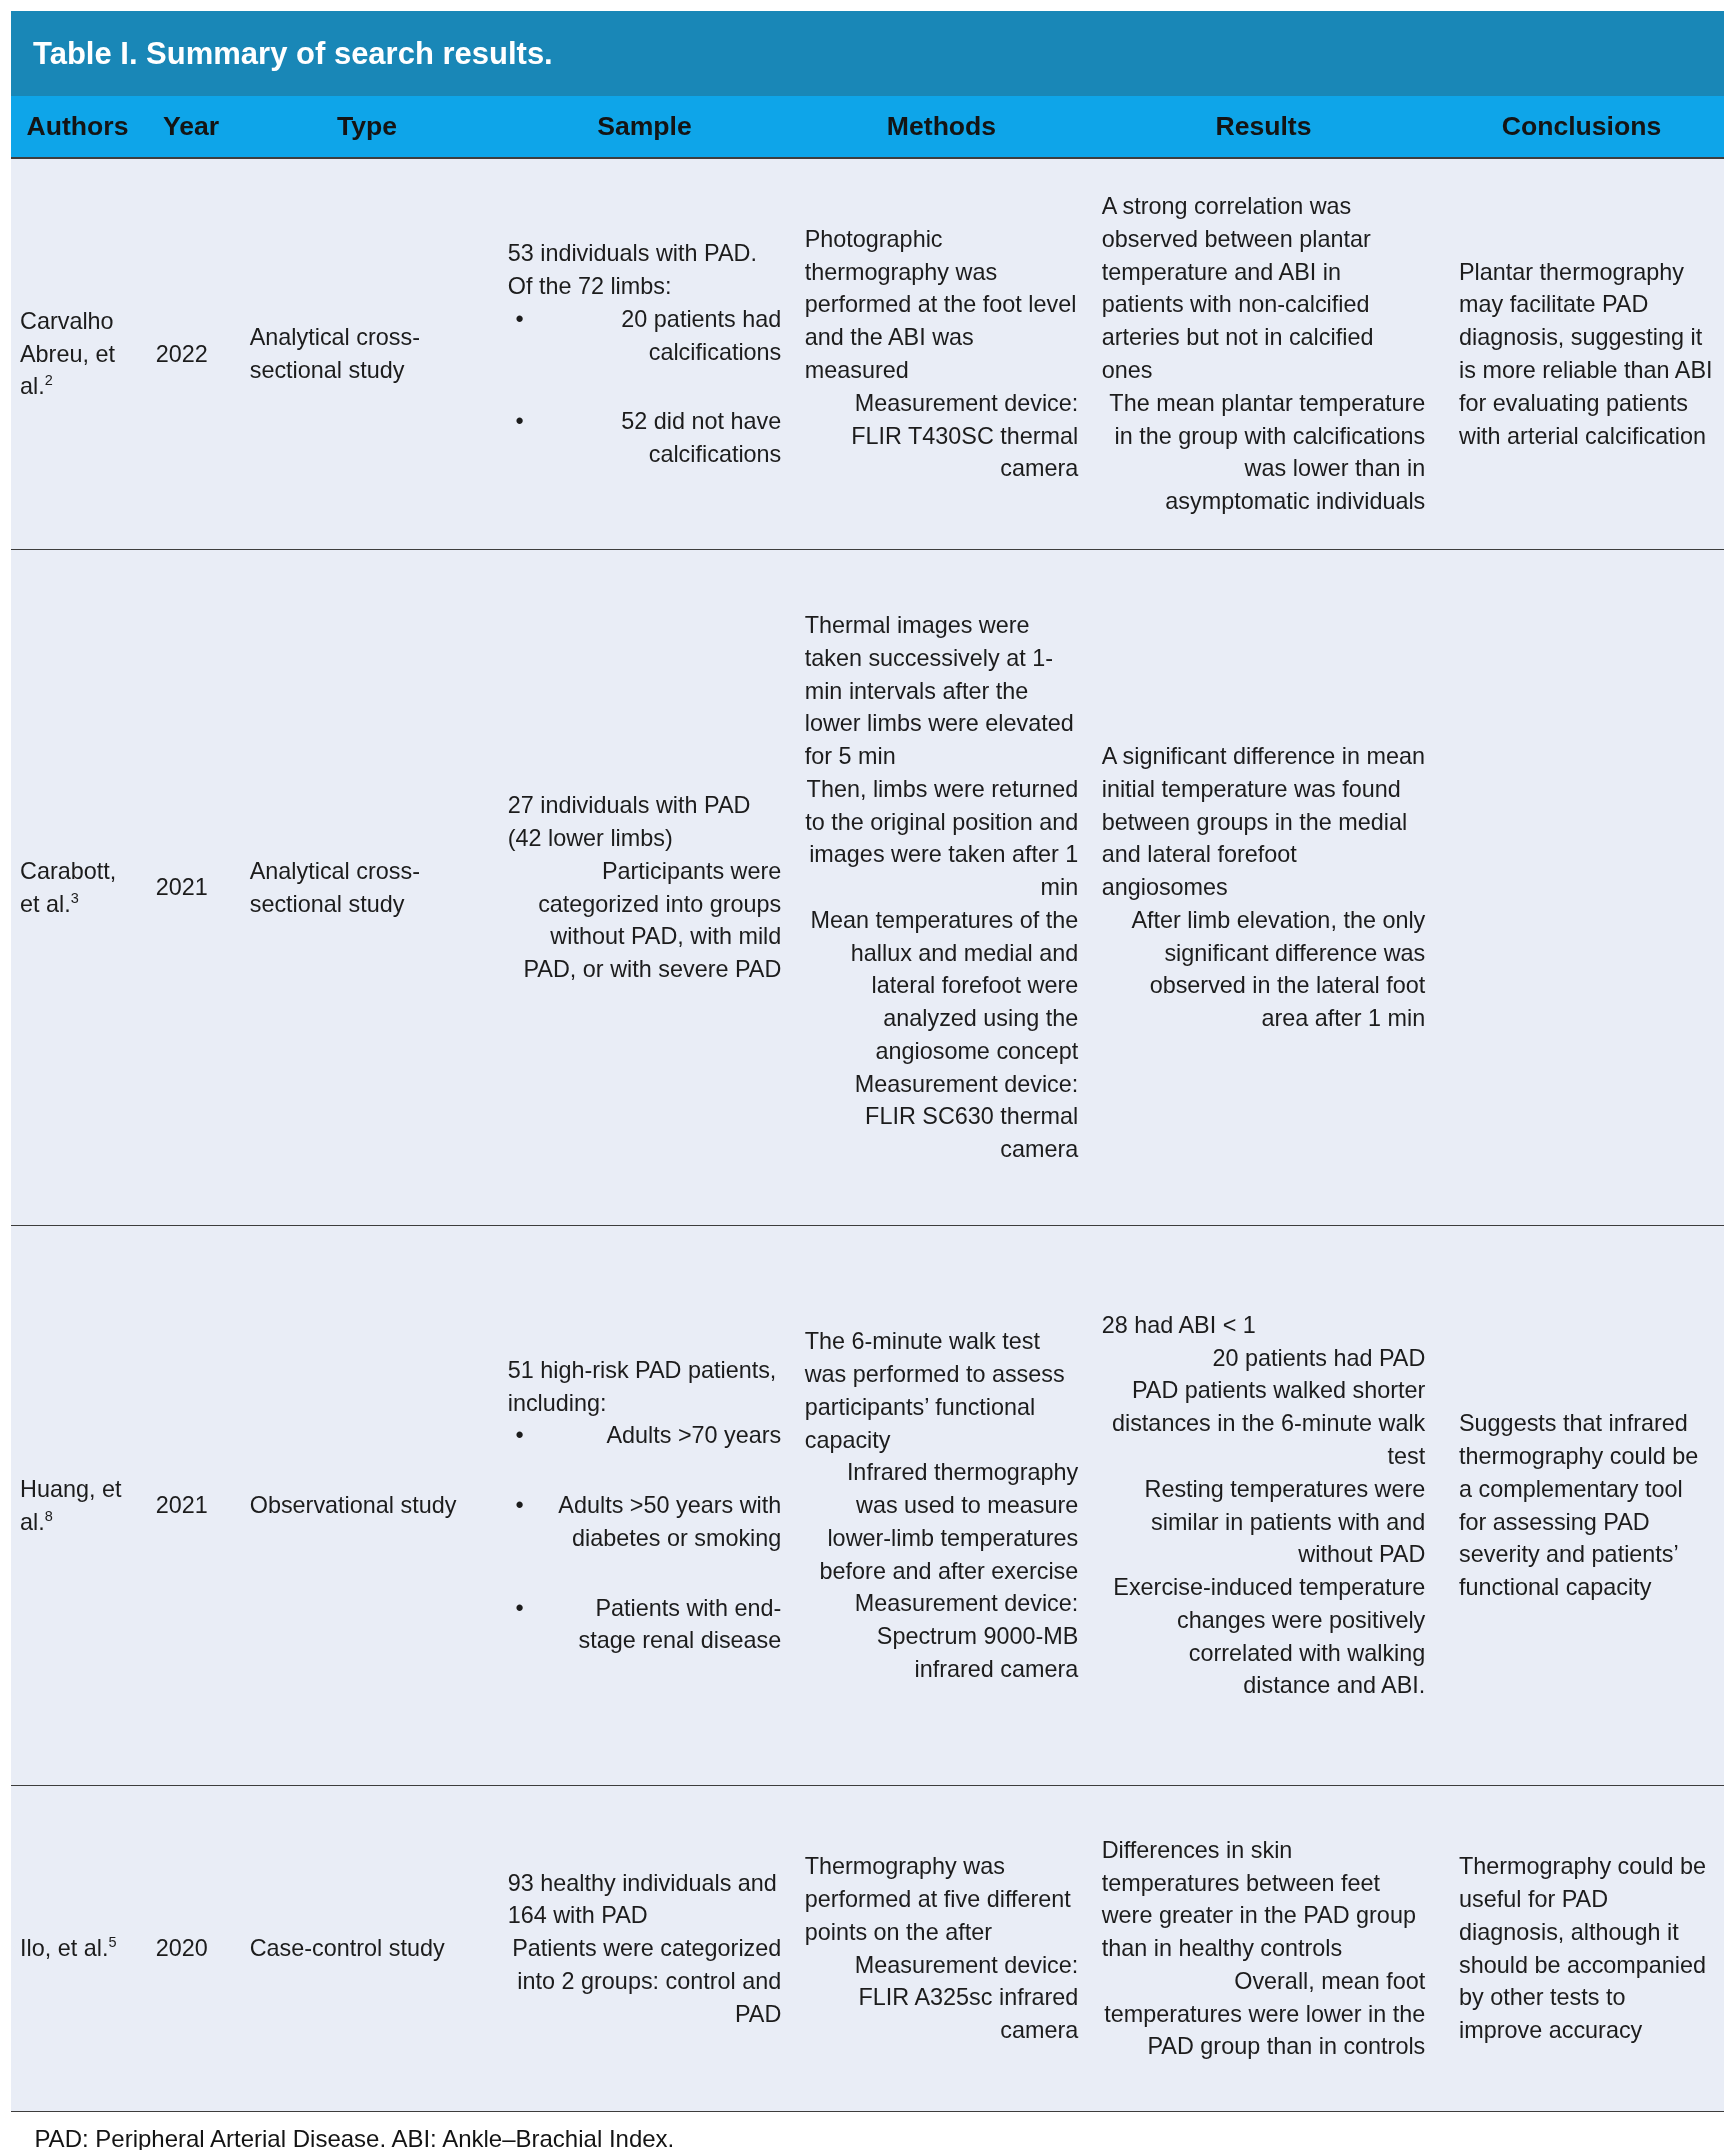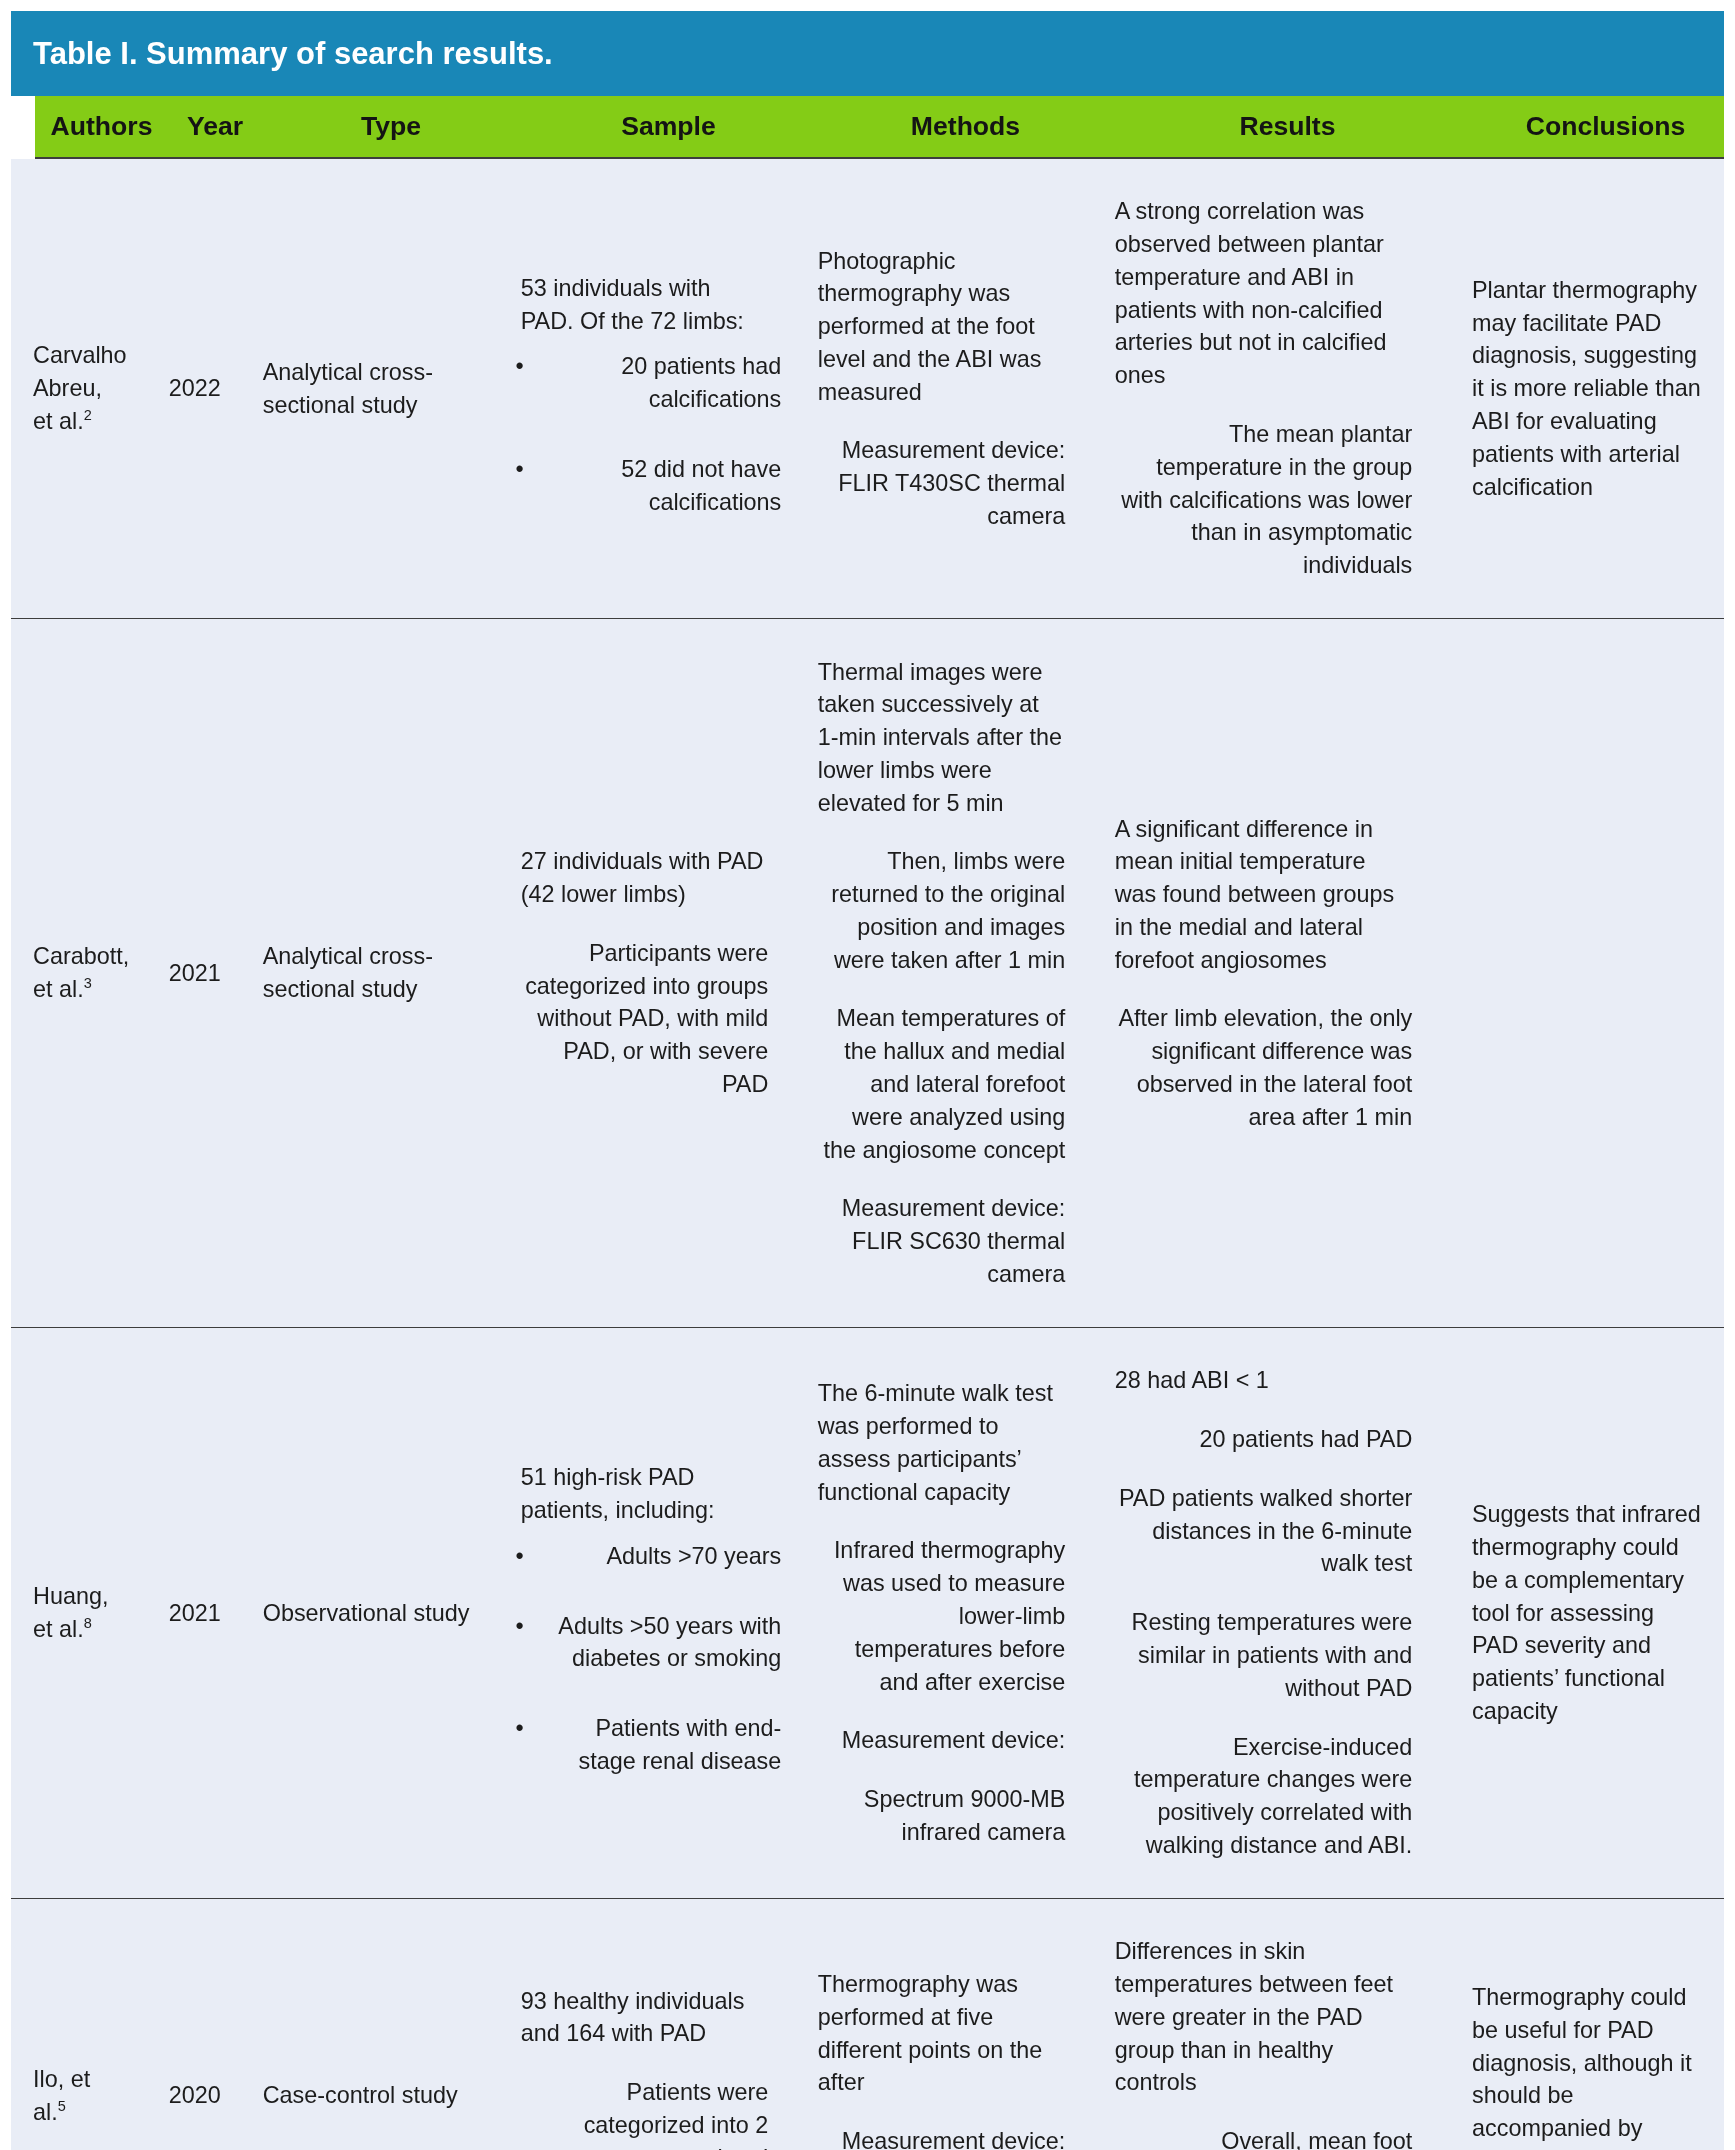--- a/index.html
+++ b/index.html
@@ -57,21 +57,21 @@
   .cell {
     display:flex;
     flex-direction:column;
     justify-content:center;
     box-sizing:border-box;
     padding:23.4px 11.7px;
     font-size:23.4px;
     line-height:1.4;
   }
   .cell > * + * { margin-top:23.4px;text-align:right; }
-  .para { margin:13px; }
+  .para { margin:0; }
   .authors-cell { padding-left:9px; }
   .conclusions-cell { padding-left:22px; }
 
   sup {
     font-size:62%;
     line-height:0;
     vertical-align:super;
   }
 
   .blist { list-style:none; margin:0; padding:0; }
@@ -90,21 +90,21 @@
   }
 </style>
 </head>
 <body>
 
 <div class="content">
   <div class="table-card">
     <div class="title-bar" style="background: rgb(25, 135, 183);">
       <span>Table I. Summary of search results.</span>
     </div>
-    <div class="header-row grid7" id="header-row" style="background: #84cc16; margin-left: 24px;">
+    <div class="header-row grid7" id="header-row" style="background: #0ea5e9;">
         <div class="hcell">Authors</div>
         <div class="hcell">Year</div>
         <div class="hcell">Type</div>
         <div class="hcell">Sample</div>
         <div class="hcell">Methods</div>
         <div class="hcell">Results</div>
         <div class="hcell">Conclusions</div>
       </div>
     <div id="table-body">
         <div class="trow grid7" style="background: rgb(233, 237, 246);">

